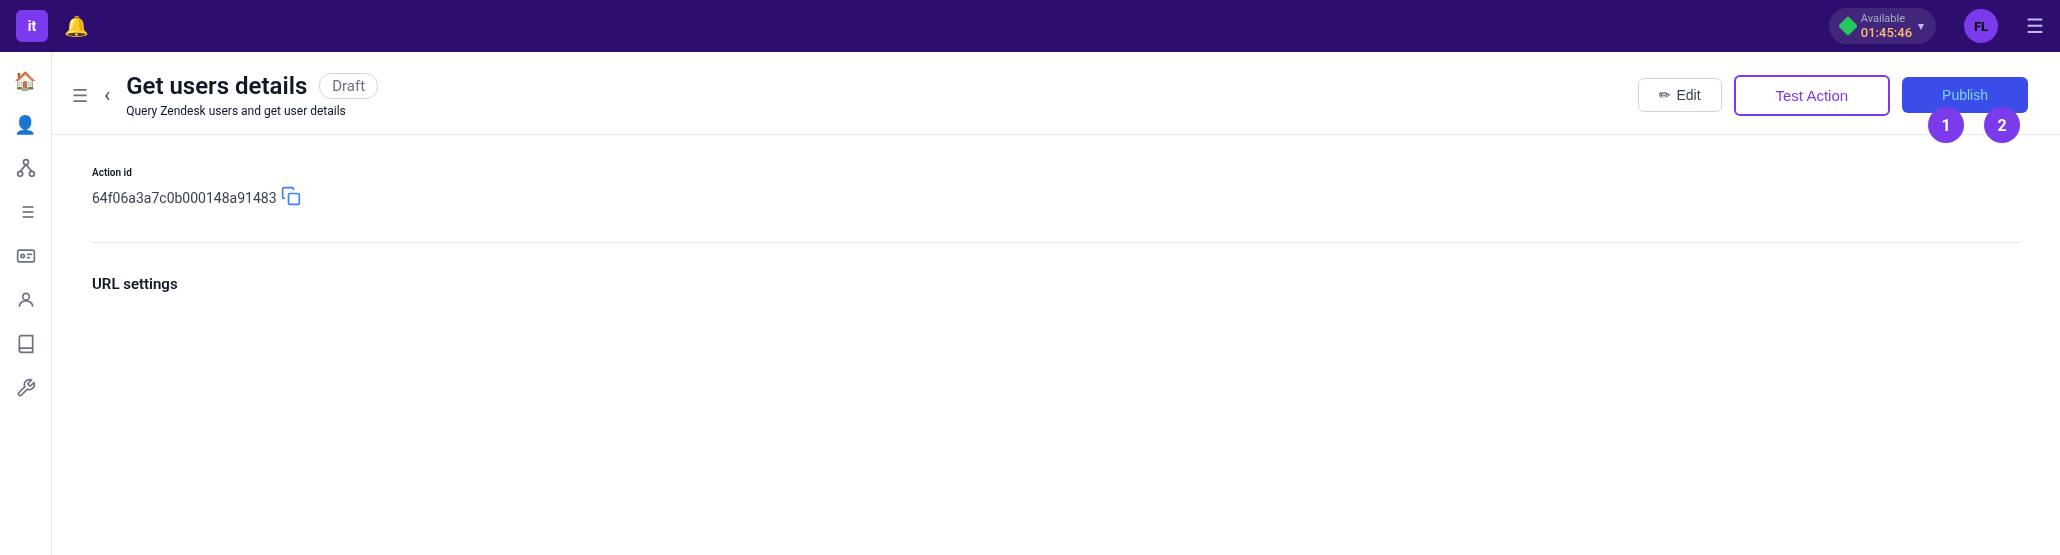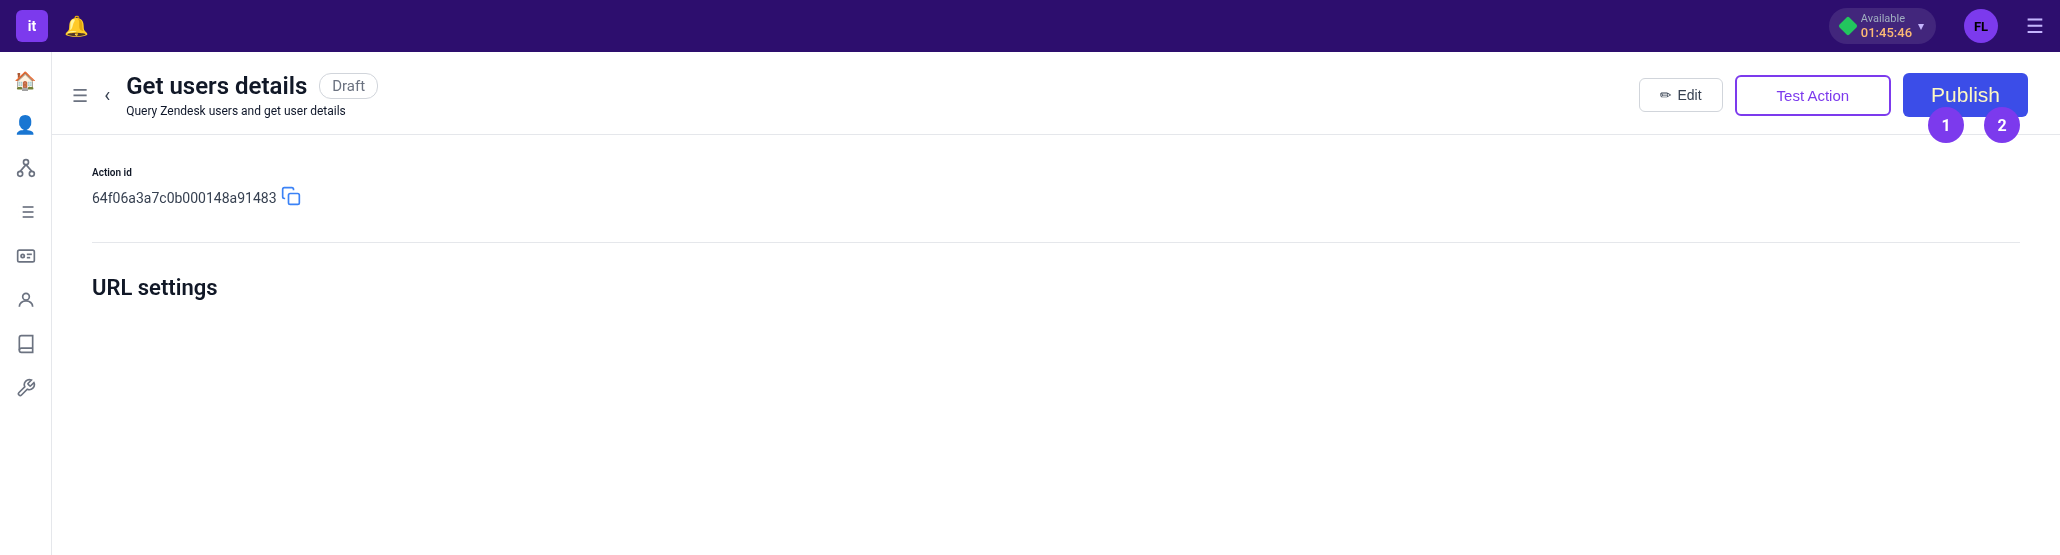--- a/index.html
+++ b/index.html
@@ -128,26 +128,26 @@
       padding: 10px 40px;
       border: 2px solid #7c3aed;
       border-radius: 6px;
       background: white;
       color: #7c3aed;
       font-size: 15px;
       font-weight: 500;
       cursor: pointer;
     }
     .publish-btn {
-      padding: 10px 28px;
+      padding: 10px 40px;
       border: none;
       border-radius: 6px;
       background: #3b4de8;
-      color: #fef9c3;
-      font-size: 21px;
+      color: #7dd3fc;
+      font-size: 14px;
       font-weight: 500;
       cursor: pointer;
     }
     .step-circle {
       width: 36px; height: 36px;
       border-radius: 50%;
       background: #7c3aed;
       color: white;
       font-size: 16px;
       font-weight: 700;
@@ -178,21 +178,21 @@
     .field-value {
       font-size: 14px;
       color: #374151;
     }
     .copy-icon {
       color: #3b82f6;
       font-size: 18px;
       cursor: pointer;
     }
     .url-section-title {
-      font-size: 22px;
+      font-size: 15px;
       font-weight: 600;
       color: #111827;
       margin-bottom: 16px;
     }
     .section-divider {
       border: none;
       border-top: 1px solid #e5e7eb;
       margin: 32px 0;
     }
   </style>

